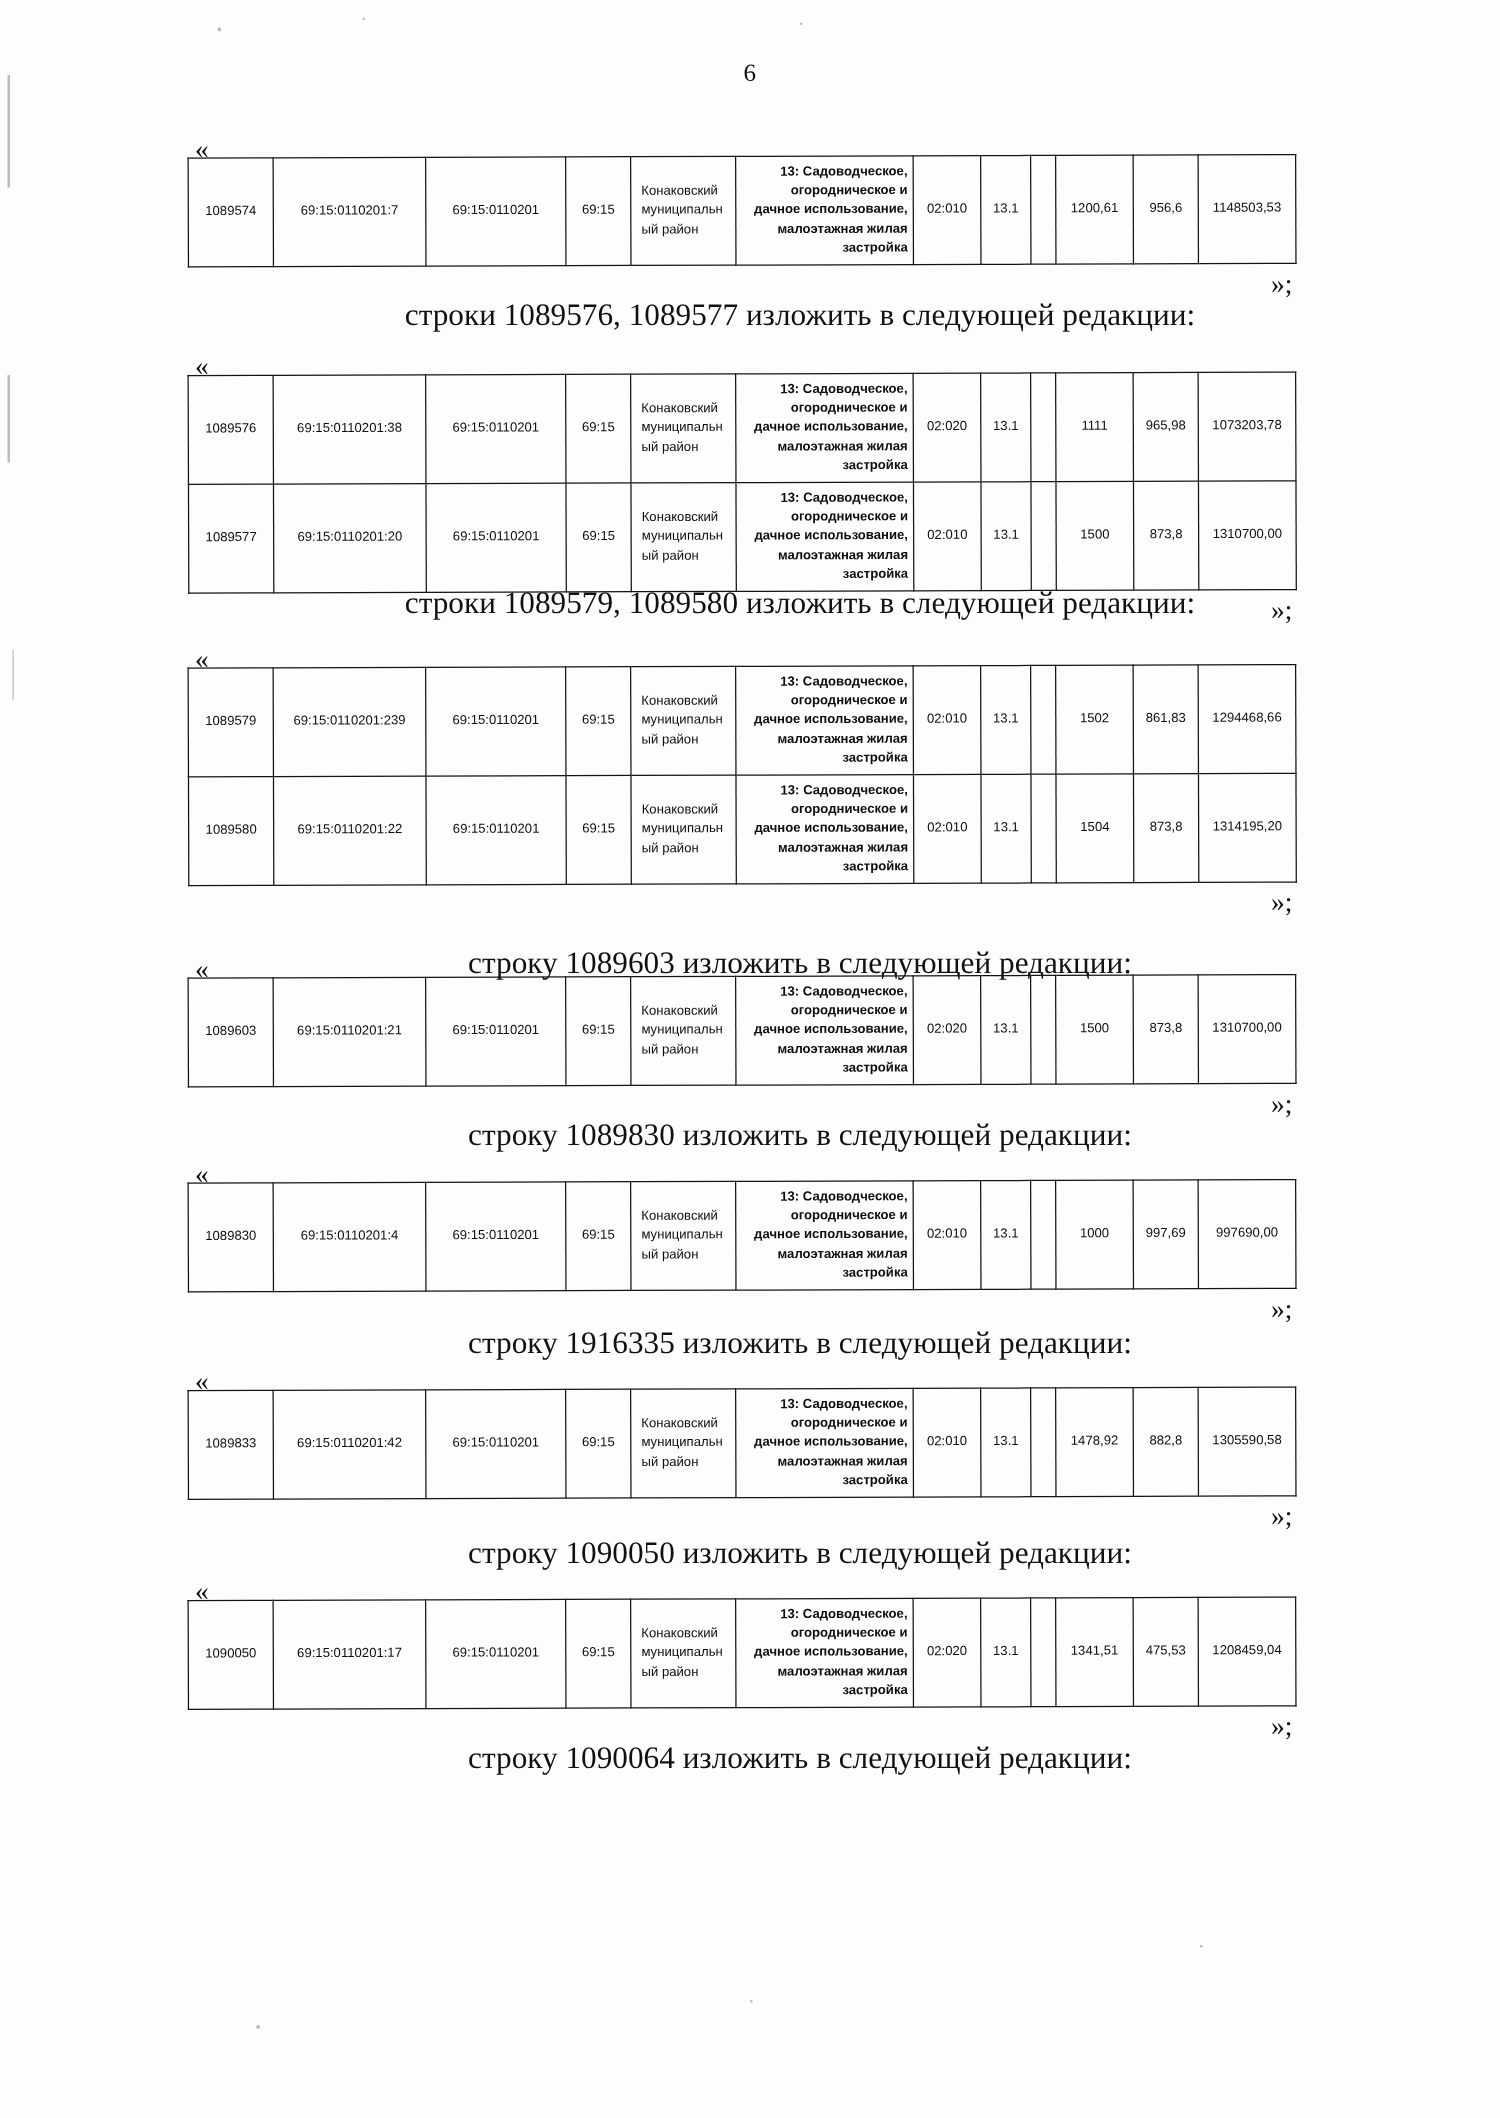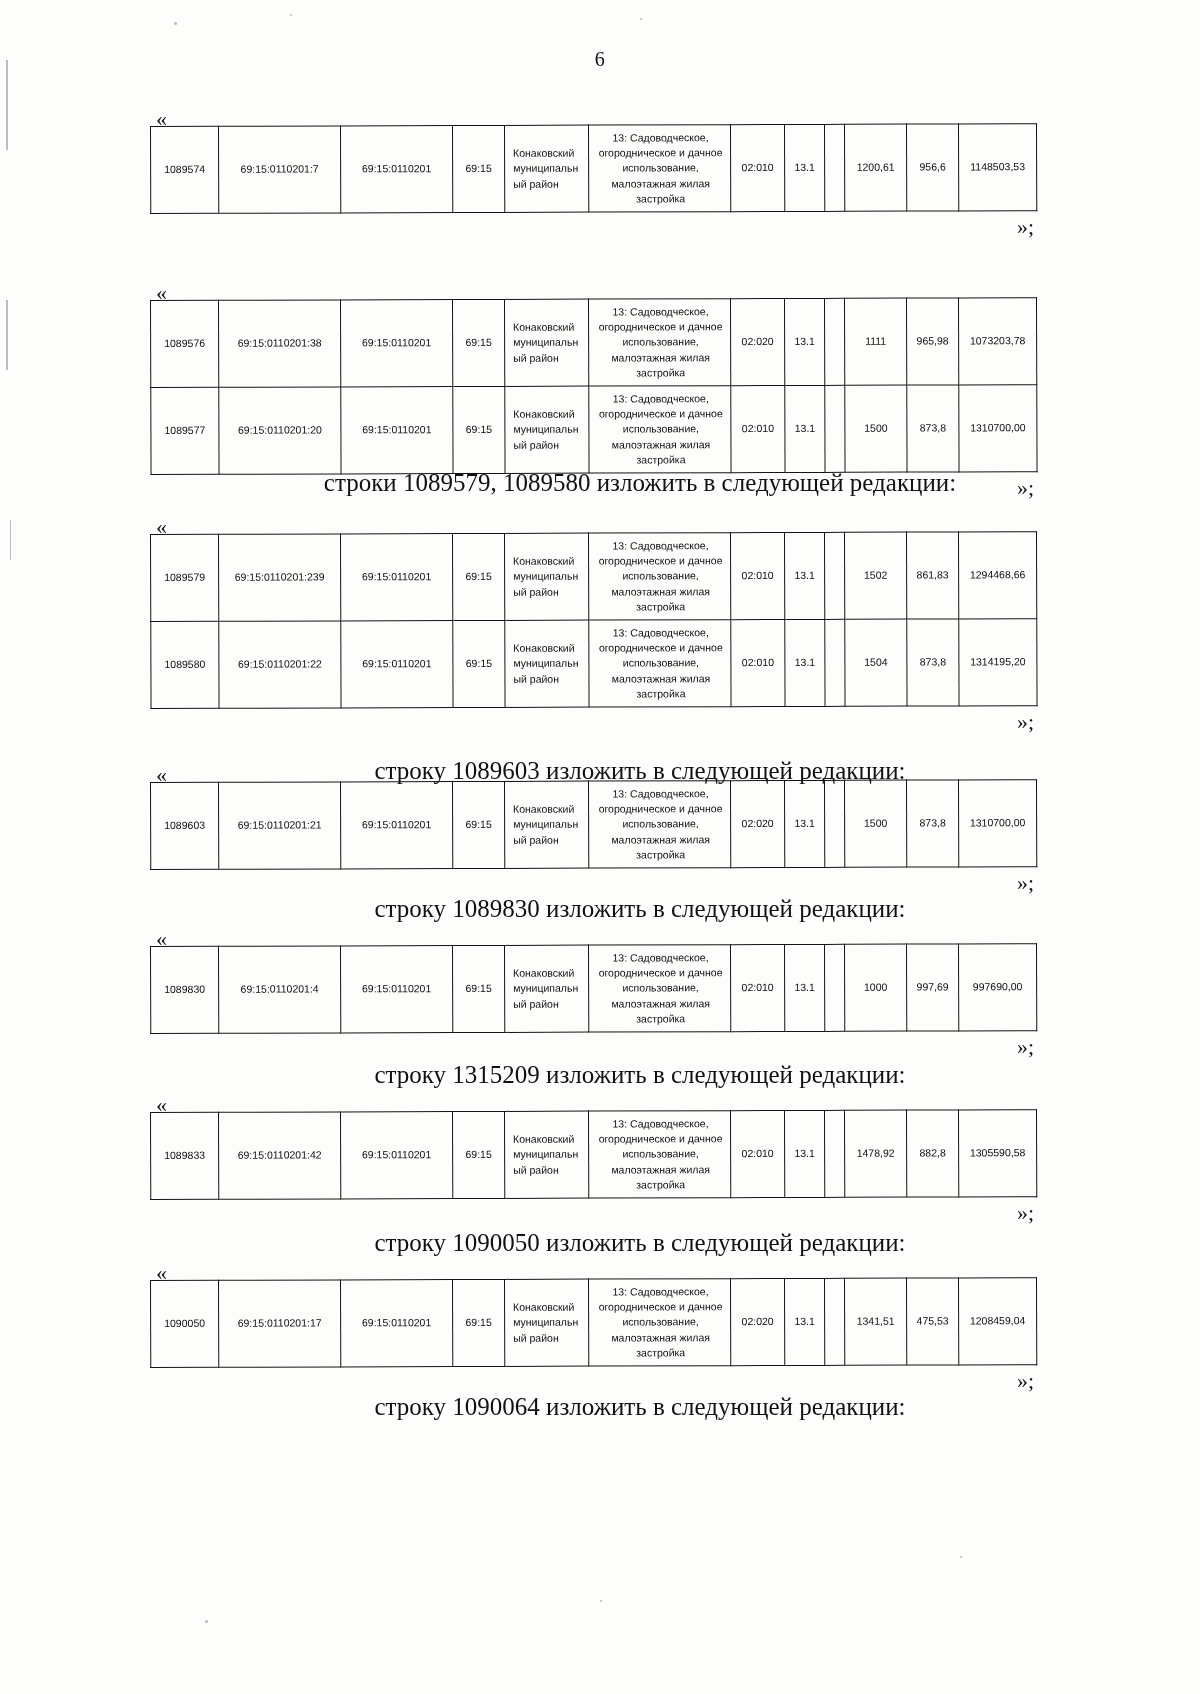--- a/index.html
+++ b/index.html
@@ -93,24 +93,25 @@
     color: #0d0d0d;
   }
   table.reg td {
     border: 1px solid #141414;
     padding: 4px 3px;
     vertical-align: middle;
     text-align: center;
     word-wrap: break-word;
   }
   table.reg td.desc {
-    text-align: center;
+    text-align: right;
     padding-left: 6px;
     padding-right: 4px;
     vertical-align: middle;
+    font-weight: bold;
   }
   table.reg td.muni {
     text-align: left;
     padding-left: 8px;
   }
   table.reg td.tall {
     height: 78px;
   }
 
   
@@ -178,20 +179,23 @@
           <td></td>
           <td>1200,61</td>
           <td>956,6</td>
           <td>1148503,53</td>
         </tr>
       </tbody>
     </table>
     <span class="guillemet-close">»;</span>
   </div>
 
+  <div class="section" style="top:238px;">
+    <div class="intro">строки 1089576, 1089577 изложить в следующей редакции:</div>
+  </div>
   <div class="section" style="top:282px;">
     <span class="guillemet-open">«</span>
     <table class="reg tilt">
       <colgroup>
         <col class="c-id">
           <col class="c-cad">
           <col class="c-quart">
           <col class="c-reg">
         <col class="c-muni">
           <col class="c-desc">
@@ -364,21 +368,21 @@
           <td>1000</td>
           <td>997,69</td>
           <td>997690,00</td>
         </tr>
       </tbody>
     </table>
     <span class="guillemet-close">»;</span>
   </div>
 
   <div class="section" style="top:1060px;">
-    <div class="intro">строку 1315209 изложить в следующей редакции:</div>
+    <div class="intro">строку 1916335 изложить в следующей редакции:</div>
   </div>
   <div class="section" style="top:1094px;">
     <span class="guillemet-open">«</span>
     <table class="reg tilt">
       <colgroup>
         <col class="c-id">
           <col class="c-cad">
           <col class="c-quart">
           <col class="c-reg">
         <col class="c-muni">

